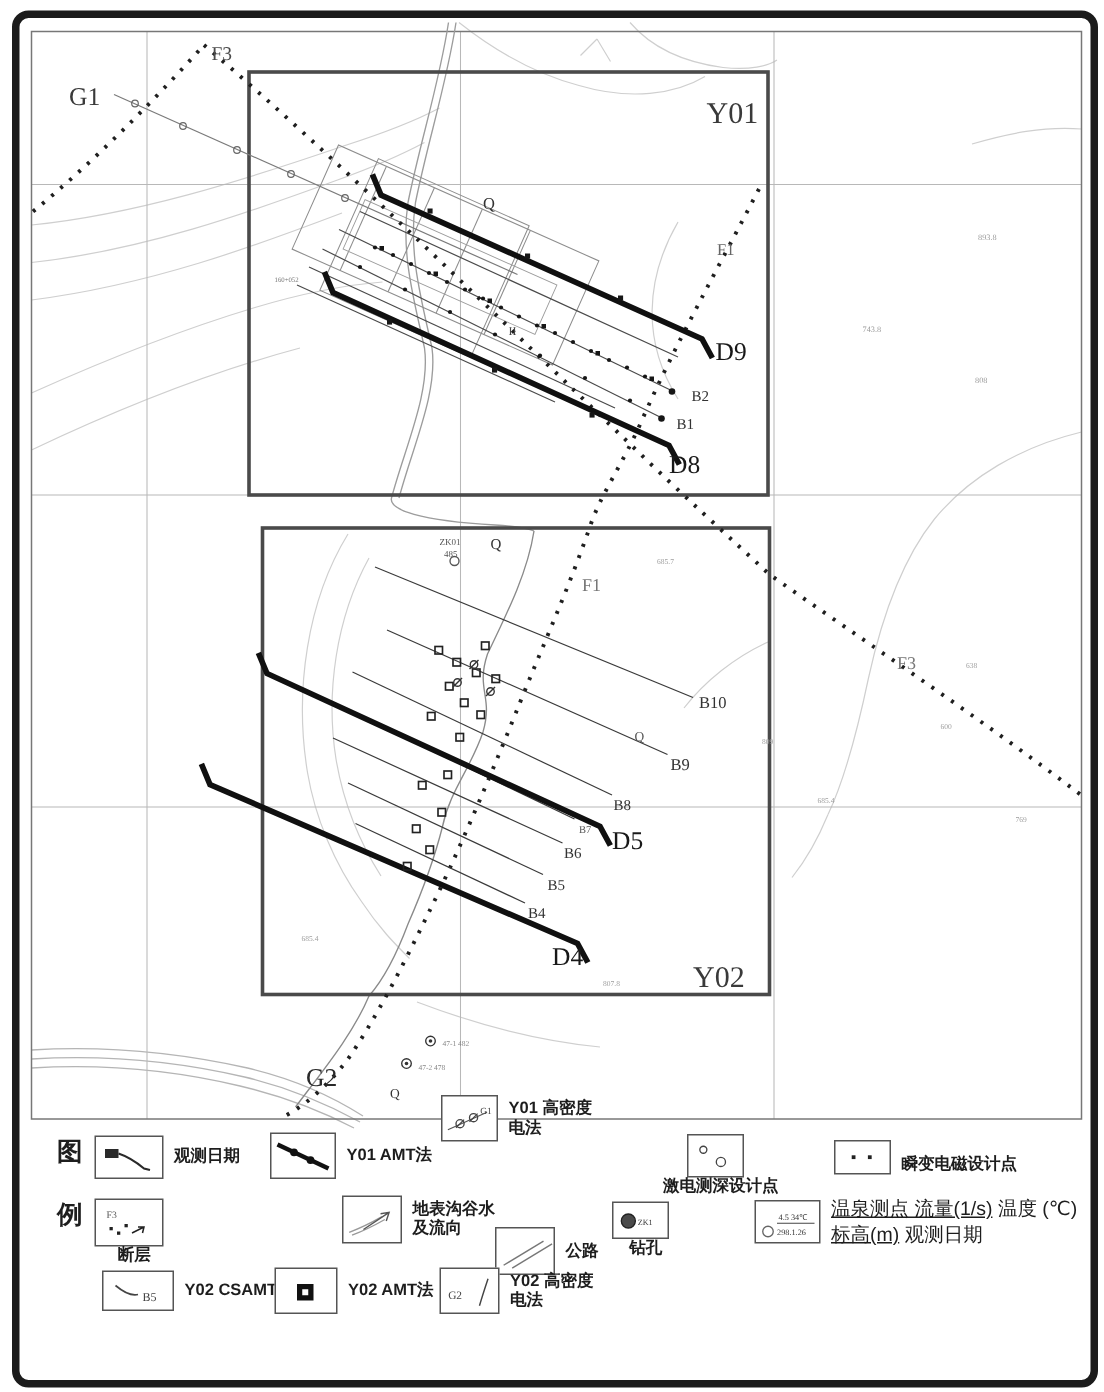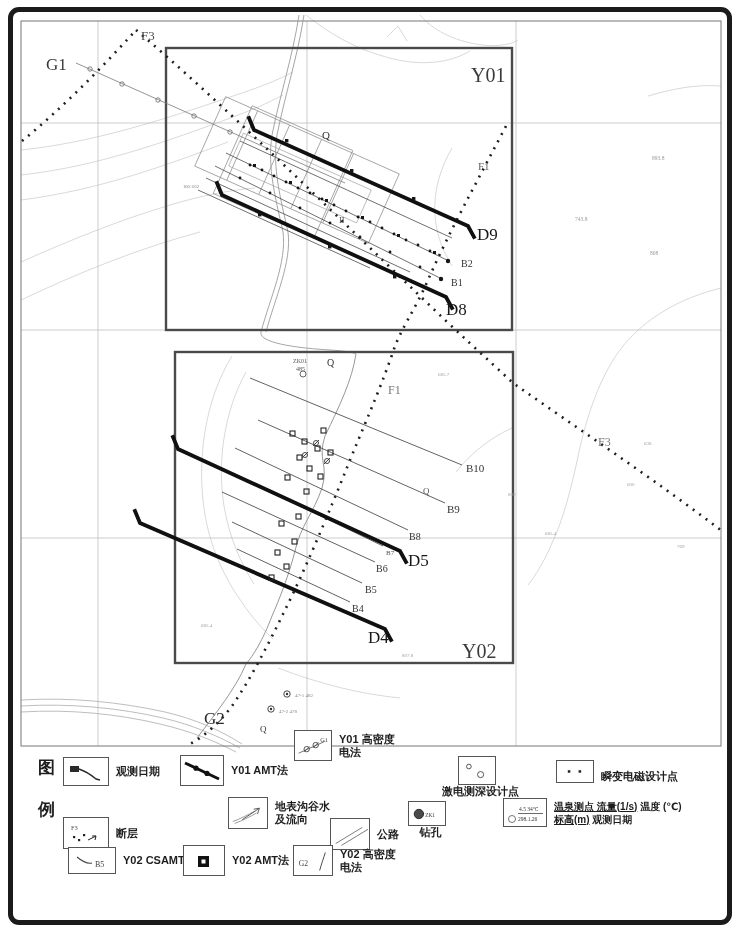--- a/index.html
+++ b/index.html
@@ -9,21 +9,21 @@
          border:5px solid #1b1b1b;border-radius:11px;background:#fff;}
   #map-svg{position:absolute;left:0;top:0;width:736px;height:928px;}
   #map-svg text{font-family:"Liberation Serif","DejaVu Serif",serif;}
   
   #legend{position:absolute;left:0;top:0;width:736px;height:928px;pointer-events:none;}
   .lg-head{position:absolute;font-size:17px;font-weight:700;color:#1e1e1e;
            font-family:"Liberation Serif","DejaVu Serif",serif;}
   .lg-entry{position:absolute;display:flex;align-items:center;}
   .lg-box{border:1.2px solid #555;background:#fff;display:flex;align-items:center;justify-content:center;flex:none;}
   .lg-label{margin-left:7px;font-size:11px;font-weight:600;color:#1d1d1d;line-height:1.15;white-space:nowrap;}
-  .spring-label{margin-left:7px;font-size:10px;font-weight:700;color:#1d1d1d;line-height:1.3;white-space:nowrap;}
+  .spring-label{margin-left:7px;font-size:13px;font-weight:400;color:#1d1d1d;line-height:1.3;white-space:nowrap;}
   .spring-label .ul{text-decoration:underline;}
 </style>
 </head>
 <body>
 
 <div id="stage">
   <div id="frame"></div>
 
   <svg id="map-svg" viewBox="0 0 736 928" xmlns="http://www.w3.org/2000/svg">
 
@@ -301,21 +301,21 @@
       </div>
       <div class="lg-entry" style="left: 556px; top: 760px; align-items: flex-end;">
         <div class="lg-box" style="width: 36px; height: 21px;">
           <svg width="40" height="26" viewBox="0 0 40 26" xmlns="http://www.w3.org/2000/svg">
             <rect x="12" y="11" width="2.8" height="2.8" fill="#222"></rect>
             <rect x="24" y="11" width="2.8" height="2.8" fill="#222"></rect>
           </svg>
         </div>
         <div class="lg-label">瞬变电磁设计点</div>
       </div>
-      <div class="lg-entry" style="left: 63px; top: 817px;">
+      <div class="lg-entry" style="left: 63px; top: 799px; flex-direction: column;">
         <div class="lg-box" style="width: 44px; height: 30px;">
           <svg width="40" height="26" viewBox="0 0 40 26" xmlns="http://www.w3.org/2000/svg">
             <text x="5" y="10" font-size="6.5" fill="#555" font-family="Liberation Serif,serif">F3</text>
             <rect x="7" y="16" width="2.2" height="2.2" fill="#222"></rect>
             <rect x="12" y="19" width="2.2" height="2.2" fill="#222"></rect>
             <rect x="17" y="14" width="2.2" height="2.2" fill="#222"></rect>
             <path d="M22,20 l8,-4 m-4,0 l4,0 l-1,4" stroke="#222" stroke-width="1" fill="none"></path>
           </svg>
         </div>
         <div class="lg-label">断层</div>

